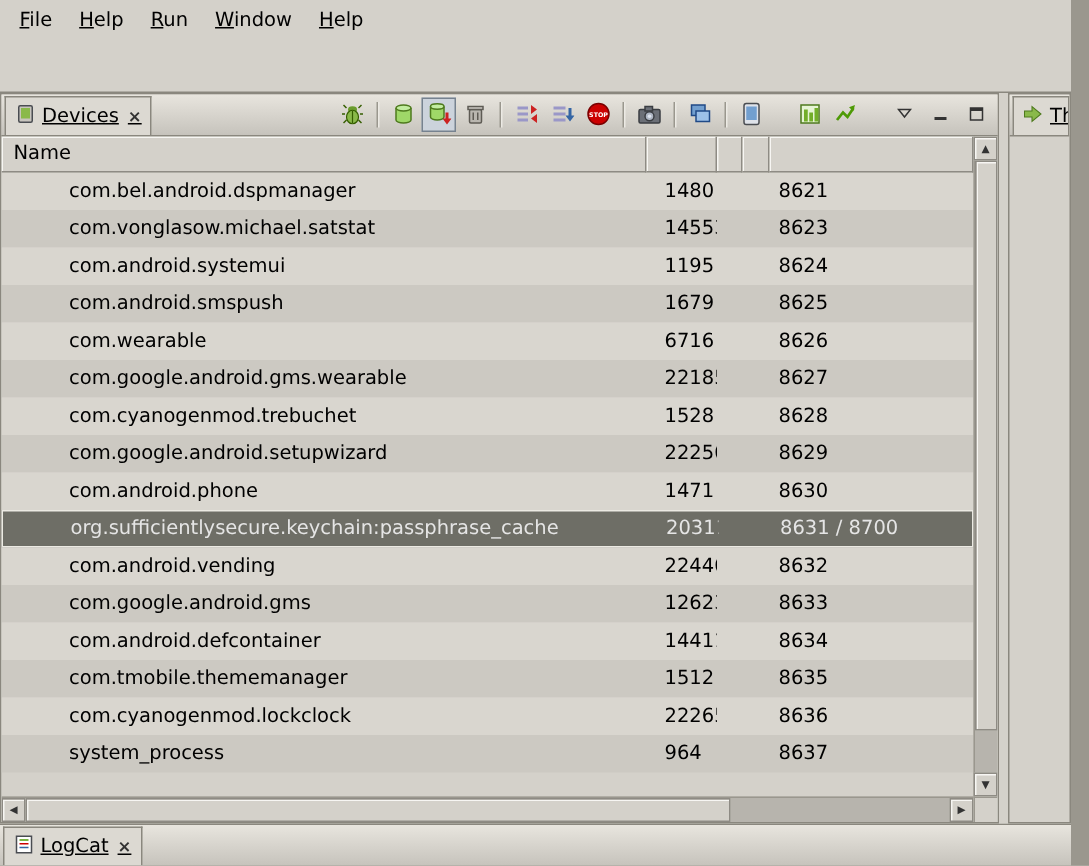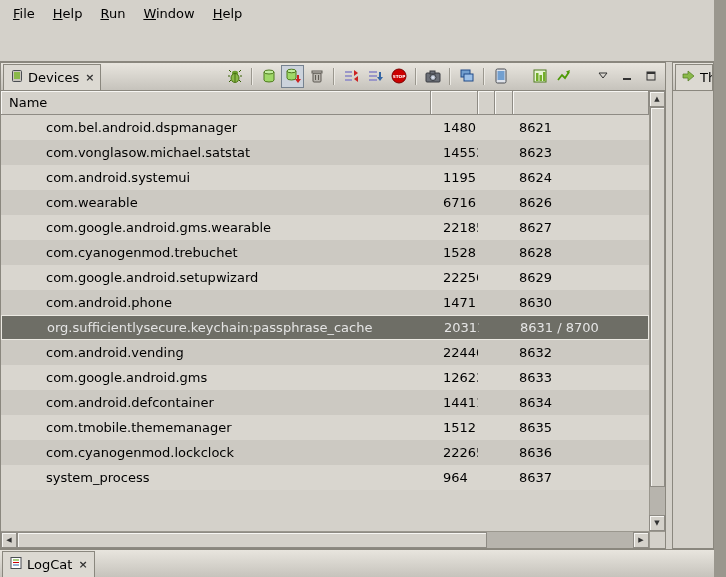--- a/index.html
+++ b/index.html
@@ -23,21 +23,21 @@
   .panel { background:#d4d1ca; border:1px solid #8a877e; display:flex; flex-direction:column; }
   .devices-panel { width:666px; }
   .splitter { width:6px; background:#d4d1ca; cursor:col-resize; }
   .threads-panel { flex:1; overflow:hidden; }
 
   
   .tabbar { height:28px; background:linear-gradient(180deg,#e8e5de,#c6c3bc);
             border-bottom:1px solid #8a877e; display:flex; align-items:flex-end; }
   .tab { display:flex; align-items:center; gap:4px; height:26px; margin-left:2px;
          padding:0 6px; background:#dcd9d2; border:1px solid #8a877e; border-bottom:none;
-         white-space:nowrap; overflow:hidden; }
+         white-space:nowrap; overflow:hidden;text-decoration:underline; }
   .tab-close { font-size:11px; font-weight:bold; color:#333; margin-left:2px; cursor:pointer; }
 
   
   .view-toolbar { margin-left:auto; display:flex; align-items:center; height:28px;
                   padding-right:3px; gap:1px; }
   .icon-btn { width:23px; height:23px; display:flex; align-items:center; justify-content:center;
               border:1px solid transparent; }
   .icon-btn.pressed { border:1px solid #76828f; background:#ccd3dc; }
   .tb-sep { width:1px; height:17px; background:#9a978e; margin:0 4px;
             box-shadow:1px 0 0 #eceae4; }
@@ -264,20 +264,27 @@
             <div class="cell c-port">8623</div>
           </div>
           <div class="row">
             <div class="cell c-name">com.android.systemui</div>
             <div class="cell c-pid">1195</div>
             <div class="cell"></div>
               <div class="cell"></div>
             <div class="cell c-port">8624</div>
           </div>
           <div class="row">
+            <div class="cell c-name">com.android.smspush</div>
+            <div class="cell c-pid">1679</div>
+            <div class="cell"></div>
+              <div class="cell"></div>
+            <div class="cell c-port">8625</div>
+          </div>
+          <div class="row">
             <div class="cell c-name">com.wearable</div>
             <div class="cell c-pid">6716</div>
             <div class="cell"></div>
               <div class="cell"></div>
             <div class="cell c-port">8626</div>
           </div>
           <div class="row">
             <div class="cell c-name">com.google.android.gms.wearable</div>
             <div class="cell c-pid">22185</div>
             <div class="cell"></div>

